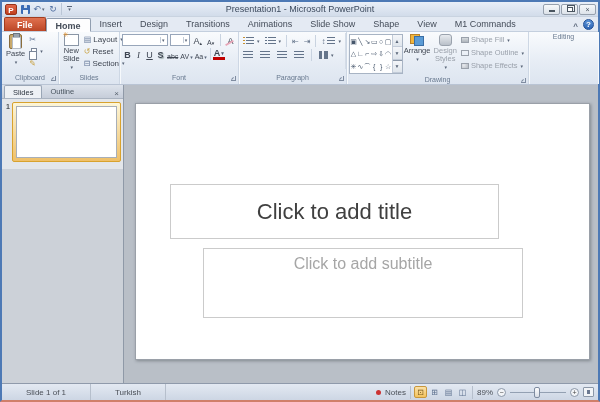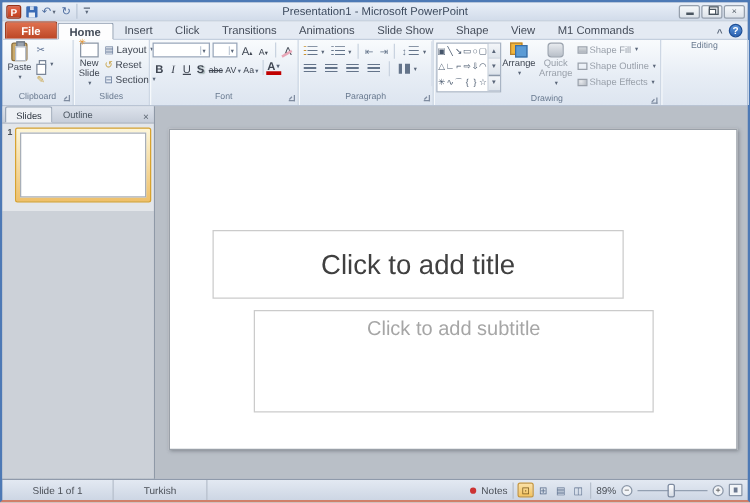--- a/index.html
+++ b/index.html
@@ -107,21 +107,21 @@
   .pclose{margin-left:auto;font-size:8px;color:#5a6470;padding:0 4px;}
   .thumbs{flex:1;padding:3px 2px;background:linear-gradient(#e3e6ea 0 70px,#ccd1d8 70px);}
   .thumbrow{display:flex;align-items:flex-start;}
   .tnum{font-size:7px;font-weight:bold;color:#4a5055;width:8px;text-align:center;margin-top:1px;}
   .tsel{flex:1;height:60px;background:linear-gradient(#fdf6d8,#efc069);border:1px solid #d8a22e;border-radius:2px;padding:3px;}
   .thumb{width:100%;height:100%;background:#fff;border:1px solid #a8afb8;}
   .editor{flex:1;position:relative;background:#b9bfc7;}
   .slide{position:absolute;left:11px;top:18px;width:455px;height:257px;background:#fff;border:1px solid #9aa0a8;box-shadow:1px 1px 3px rgba(60,64,70,.45);}
   .ph{position:absolute;border:1px solid #cbcbcb;text-align:center;}
   .ph-title{left:34px;top:80px;width:329px;height:55px;display:flex;align-items:center;justify-content:center;font-size:22px;color:#404040;}
-  .ph-sub{left:67px;top:144px;width:320px;height:82px;padding-top:6px;font-size:16px;color:#a6a6a6;}
+  .ph-sub{left:67px;top:144px;width:320px;height:70px;padding-top:6px;font-size:16px;color:#a6a6a6;}
   
   .statusbar{height:17px;flex:0 0 17px;background:linear-gradient(#e3e9f2,#cdd6e4);border-top:1px solid #8f9aab;display:flex;align-items:center;font-size:8px;color:#4a4f57;}
   .sseg{padding:0 24px;border-right:1px solid #b6bfcc;height:100%;display:flex;align-items:center;}
   .sright{margin-left:auto;display:flex;align-items:center;gap:4px;padding-right:4px;}
   .ndot{width:5px;height:5px;border-radius:50%;background:#cc3333;display:inline-block;}
   .viewbtns{display:flex;align-items:center;border-left:1px solid #b6bfcc;border-right:1px solid #b6bfcc;padding:0 3px;gap:1px;height:13px;}
   .vbtn{width:13px;height:12px;display:inline-flex;align-items:center;justify-content:center;font-size:8px;color:#5a6e8c;border-radius:2px;}
   .vbtn.active{background:linear-gradient(#fbe1a8,#f3c35f);border:1px solid #c8973c;color:#7a5a1e;}
   .zbtn{width:9px;height:9px;border-radius:50%;border:1px solid #8b97a8;background:#f2f4f7;display:inline-flex;align-items:center;justify-content:center;font-size:7px;line-height:1;color:#444;}
   .ztrack{width:56px;height:1px;background:#93a0b2;position:relative;}
@@ -160,21 +160,21 @@
       <span class="wbtn">
           <span>×</span>
         </span>
     </div>
   </div>
 
   <div class="tabrow">
     <span class="tab filetab">File</span>
     <span class="tab active">Home</span>
     <span class="tab">Insert</span>
-    <span class="tab">Click</span>
+    <span class="tab">Design</span>
     <span class="tab">Transitions</span>
     <span class="tab">Animations</span>
     <span class="tab">Slide Show</span>
     <span class="tab">Shape</span>
     <span class="tab">View</span>
     <span class="tab">M1 Commands</span>
     <span class="trspace"></span>
     <span class="collapse">^</span>
     <span class="helpbtn">?</span>
   </div>
@@ -342,21 +342,21 @@
             <span class="sbtn">▼</span>
             <span class="sbtn more">▼</span>
           </div>
         </div>
         <div class="bigbtn dd" style="width:29px">
           <span class="arricon"></span>
           <span class="blabel">Arrange</span>
         </div>
         <div class="bigbtn dd disabled" style="width:30px">
           <span class="qsicon"></span>
-          <span class="blabel">Quick Arrange</span>
+          <span class="blabel">Design Styles</span>
         </div>
         <div class="fillcol">
           <span class="mbtn dd disabled">
               <span class="fillic"></span>
               <span>Shape Fill</span>
             </span>
           <span class="mbtn dd disabled">
               <span class="outlic"></span>
               <span>Shape Outline</span>
             </span>

